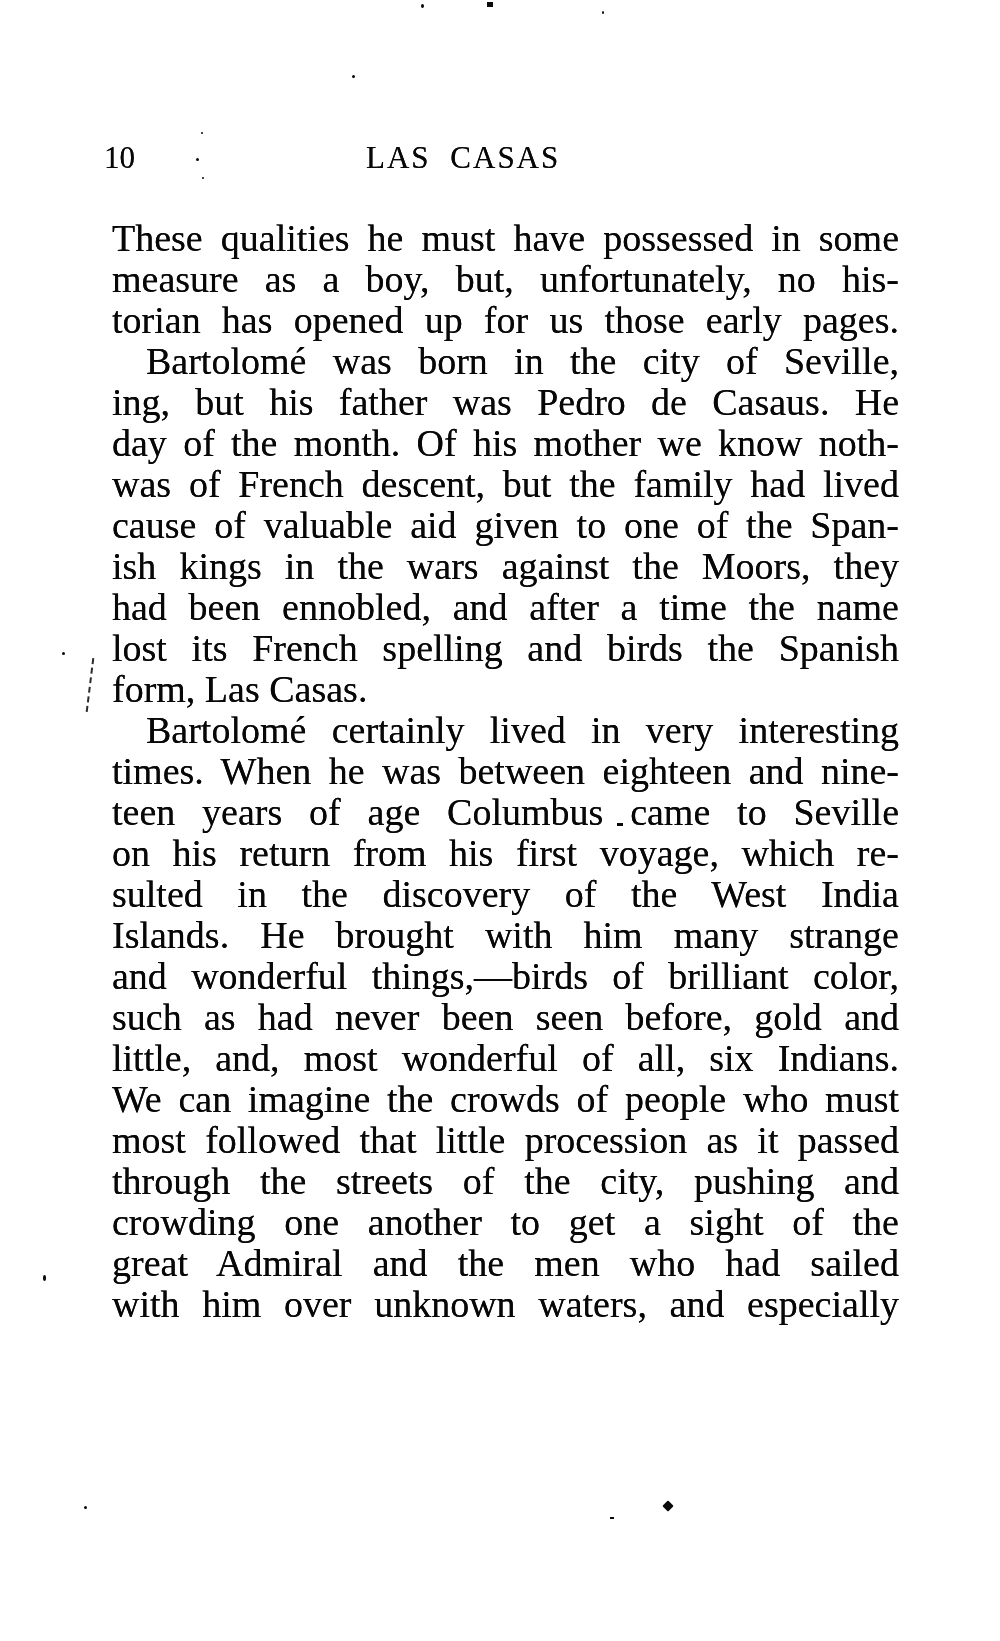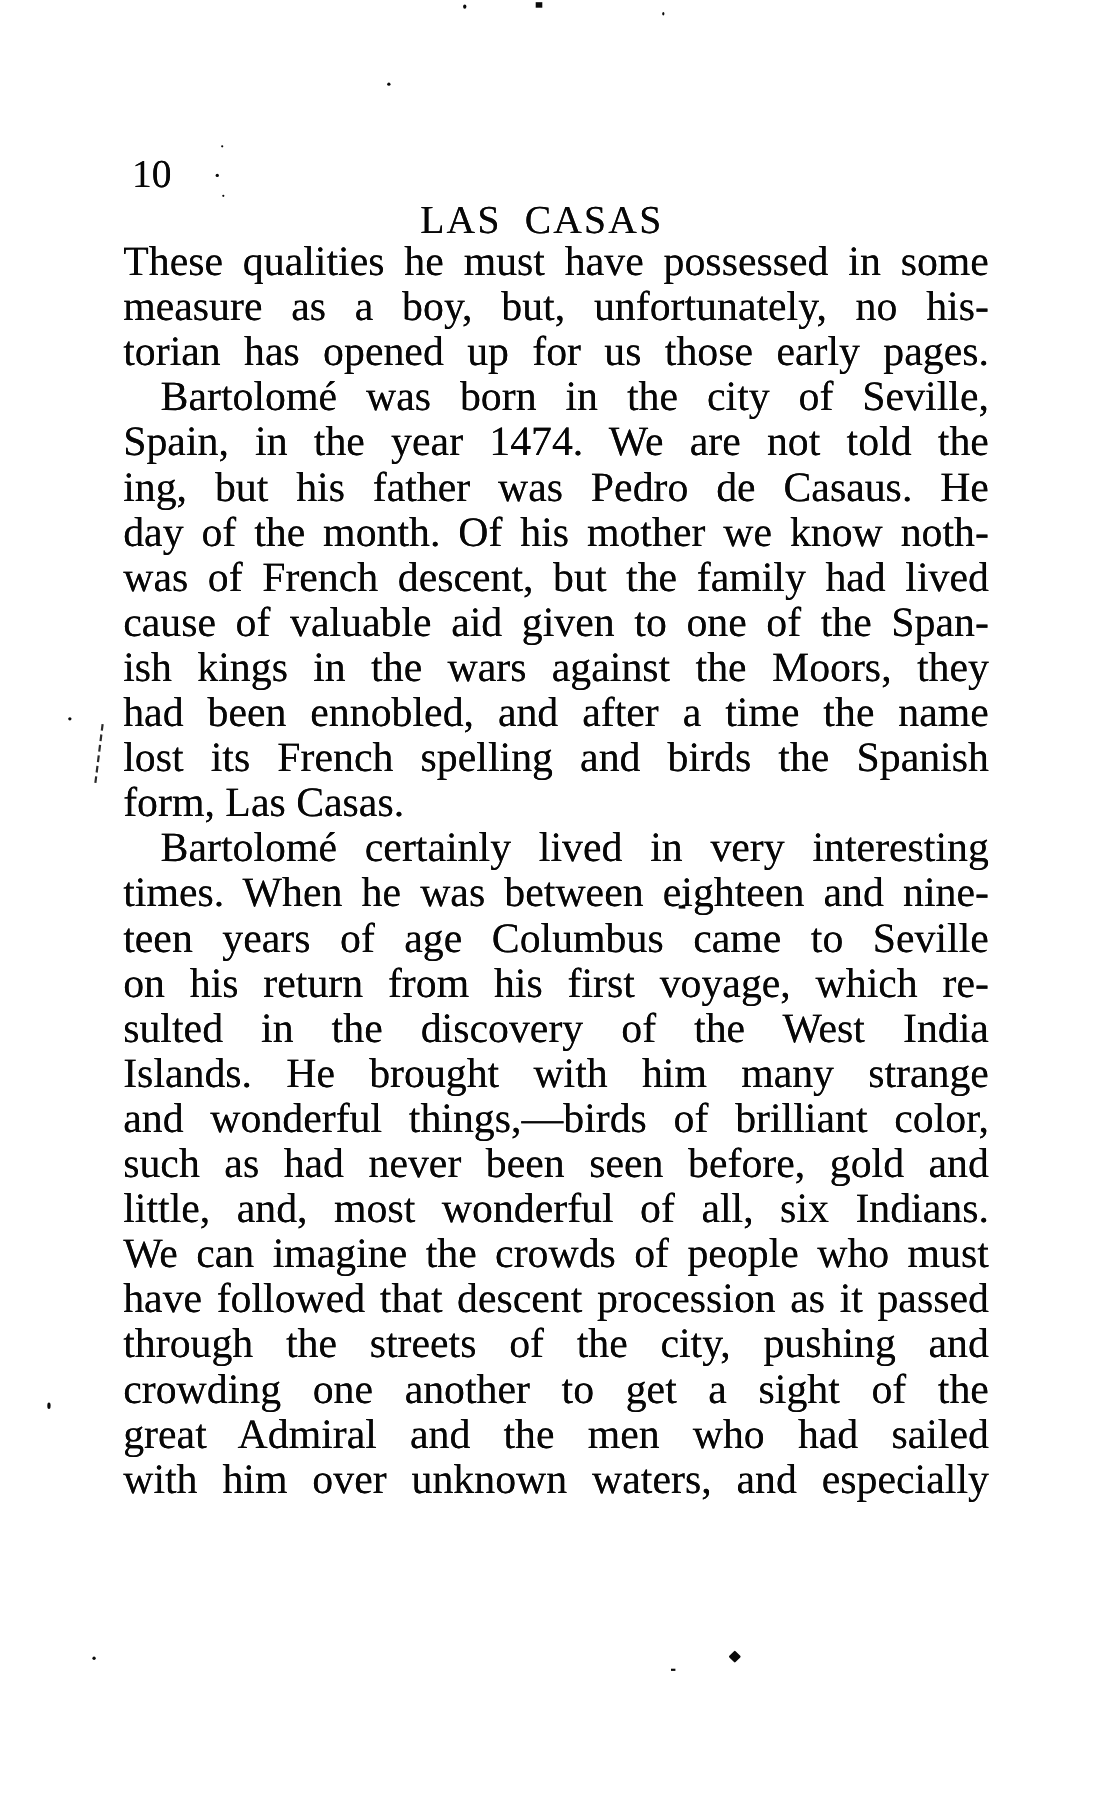--- a/index.html
+++ b/index.html
@@ -8,25 +8,25 @@
     position:relative;
     width:1000px; height:1641px;
     background:var(--paper);
     color:var(--ink);
     font-family:"Liberation Serif", serif;
     overflow:hidden;
     margin:0 auto;
     text-shadow:0 0 0.6px rgba(0,0,0,0.85);
   }
   .running-head {
-    position:absolute; left:120px; top:137px; width:787px; height:42px;
-    font-size:36px; line-height:42px; white-space:nowrap;
+    position:absolute; left:104px; top:137px; width:787px; height:42px;
+    font-size:31px; line-height:42px; white-space:nowrap;
   }
   .pagenum { position:absolute; left:0; top:0; }
-  .title { position:absolute; left:262px; top:0; letter-spacing:2px; word-spacing:10px;margin-top:42px; }
+  .title { position:absolute; left:262px; top:0; letter-spacing:2px; word-spacing:10px; }
   .body {
     position:absolute; left:112px; top:218px; width:787px;
     font-size:38px; line-height:41px;
   }
   .line {
     text-align:justify;
     text-align-last:justify;
     min-height:41px;
   }
   .line.end  { text-align-last:left; }
@@ -52,21 +52,20 @@
   <main class="body">
 
     <div class="para">
       <div class="line">These qualities he must have possessed in some</div>
       <div class="line">measure as a boy, but, unfortunately, no his-</div>
       <div class="line">torian has opened up for us those early pages.</div>
     </div>
 
     <div class="para">
       <div class="line indent">Bartolomé was born in the city of Seville,</div>
-      <div class="line">Spain, in the year 1474. We are not told the</div>
       <div class="line">ing, but his father was Pedro de Casaus. He</div>
       <div class="line">day of the month. Of his mother we know noth-</div>
       <div class="line">was of French descent, but the family had lived</div>
       <div class="line">cause of valuable aid given to one of the Span-</div>
       <div class="line">ish kings in the wars against the Moors, they</div>
       <div class="line">had been ennobled, and after a time the name</div>
       <div class="line">lost its French spelling and birds the Spanish</div>
       <div class="line end">form, Las Casas.</div>
     </div>
 
@@ -74,21 +73,21 @@
       <div class="line indent">Bartolomé certainly lived in very interesting</div>
       <div class="line">times. When he was between eighteen and nine-</div>
       <div class="line">teen years of age Columbus came to Seville</div>
       <div class="line">on his return from his first voyage, which re-</div>
       <div class="line">sulted in the discovery of the West India</div>
       <div class="line">Islands. He brought with him many strange</div>
       <div class="line">and wonderful things,—birds of brilliant color,</div>
       <div class="line">such as had never been seen before, gold and</div>
       <div class="line">little, and, most wonderful of all, six Indians.</div>
       <div class="line">We can imagine the crowds of people who must</div>
-      <div class="line">have followed that descent procession as it passed</div>
+      <div class="line">most followed that little procession as it passed</div>
       <div class="line">through the streets of the city, pushing and</div>
       <div class="line">crowding one another to get a sight of the</div>
       <div class="line">great Admiral and the men who had sailed</div>
       <div class="line">with him over unknown waters, and especially</div>
     </div>
 
   </main>
 
   <div class="speck" style="left:421px; top:4px; width:3px; height:4px;"></div>
   <div class="speck sq" style="left:487px; top:2px; width:6px; height:5px;"></div>

